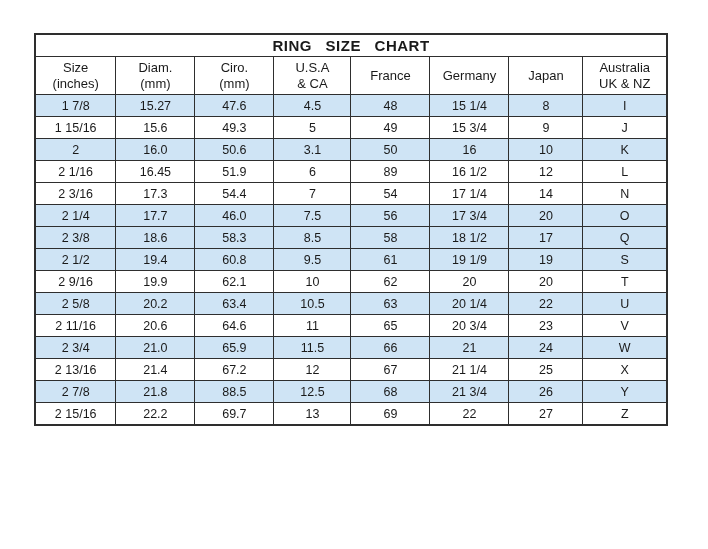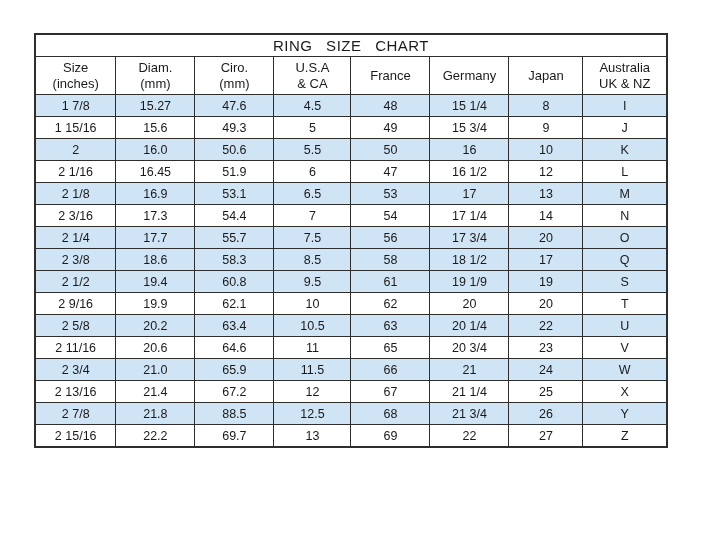--- a/index.html
+++ b/index.html
@@ -29,21 +29,21 @@
   table.ring-chart td, table.ring-chart th {
     border: 1px solid #2e2e2e;
     text-align: center;
     vertical-align: middle;
     color: #1a1a1a;
     padding: 0;
   }
   .title-cell {
     height: 21px;
     font-size: 15px;
-    font-weight: normal;
+    font-weight: bold;
     letter-spacing: 0.5px;
     word-spacing: 9px;
     color: #000000;
   }
   th.col-head {
     height: 37px;
     font-size: 13px;
     font-weight: normal;
     line-height: 1.18;
   }
@@ -124,60 +124,50 @@
           <td class="cell">5</td>
           <td class="cell">49</td>
           <td class="cell">15 3/4</td>
           <td class="cell">9</td>
           <td class="cell">J</td>
         </tr>
         <tr class="alt">
           <td class="cell">2</td>
           <td class="cell">16.0</td>
           <td class="cell">50.6</td>
-          <td class="cell">5.5</td>
+          <td class="cell">3.1</td>
           <td class="cell">50</td>
           <td class="cell">16</td>
           <td class="cell">10</td>
           <td class="cell">K</td>
         </tr>
         <tr>
           <td class="cell">2 1/16</td>
           <td class="cell">16.45</td>
           <td class="cell">51.9</td>
           <td class="cell">6</td>
-          <td class="cell">47</td>
+          <td class="cell">89</td>
           <td class="cell">16 1/2</td>
           <td class="cell">12</td>
           <td class="cell">L</td>
-        </tr>
-        <tr class="alt">
-          <td class="cell">2 1/8</td>
-          <td class="cell">16.9</td>
-          <td class="cell">53.1</td>
-          <td class="cell">6.5</td>
-          <td class="cell">53</td>
-          <td class="cell">17</td>
-          <td class="cell">13</td>
-          <td class="cell">M</td>
         </tr>
         <tr>
           <td class="cell">2 3/16</td>
           <td class="cell">17.3</td>
           <td class="cell">54.4</td>
           <td class="cell">7</td>
           <td class="cell">54</td>
           <td class="cell">17 1/4</td>
           <td class="cell">14</td>
           <td class="cell">N</td>
         </tr>
         <tr class="alt">
           <td class="cell">2 1/4</td>
           <td class="cell">17.7</td>
-          <td class="cell">55.7</td>
+          <td class="cell">46.0</td>
           <td class="cell">7.5</td>
           <td class="cell">56</td>
           <td class="cell">17 3/4</td>
           <td class="cell">20</td>
           <td class="cell">O</td>
         </tr>
         <tr class="alt">
           <td class="cell">2 3/8</td>
           <td class="cell">18.6</td>
           <td class="cell">58.3</td>

